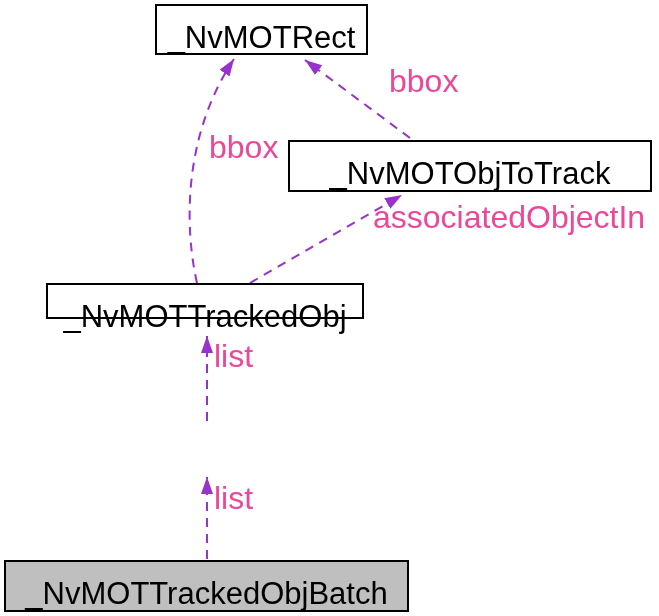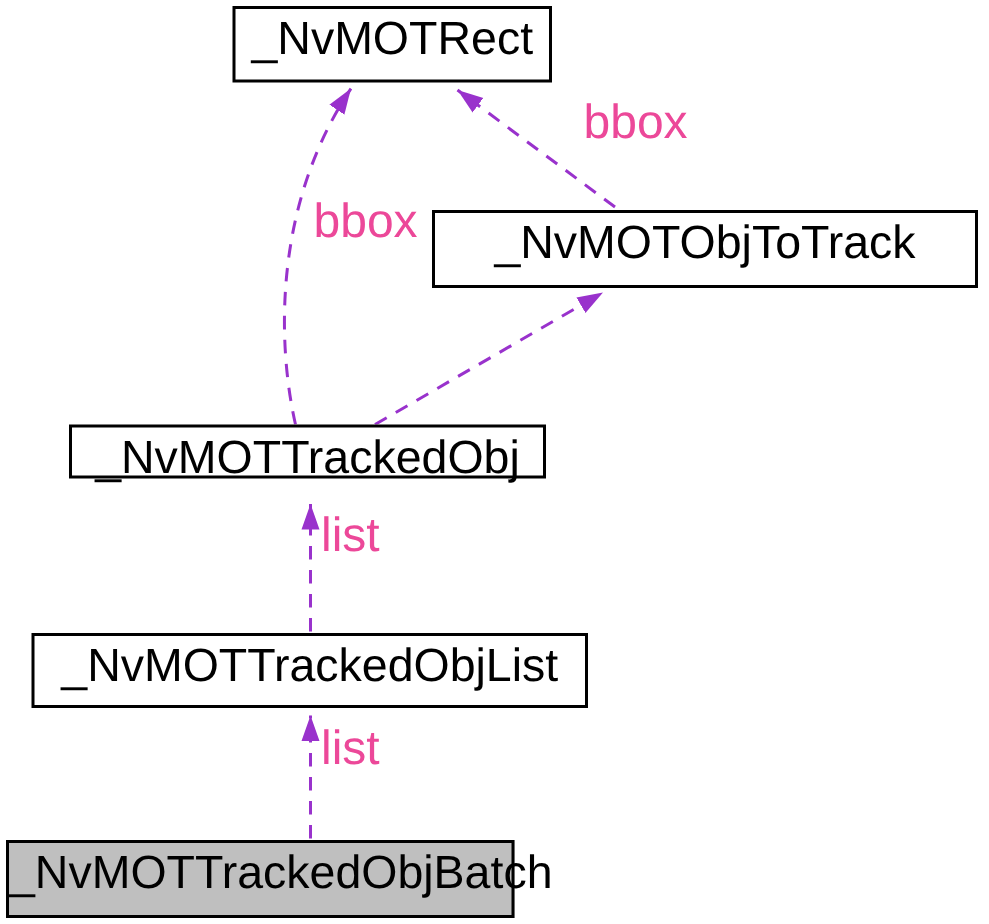--- a/index.html
+++ b/index.html
@@ -17,21 +17,21 @@
   .node{
     position:absolute;
     box-sizing:border-box;
     border:2px solid #000000;
     background:#ffffff;
     color:#000000;
     font-size:31px;
     line-height:1;
     text-align:center;
     white-space:nowrap;
-    padding-top:4px;
+    padding-top:16px;
     cursor:pointer;
   }
   .node.highlighted{
     background:#bfbfbf;
     cursor:default;
   }
   .edge-label{
     position:absolute;
     color:#ec4899;
     font-size:32px;
@@ -51,19 +51,19 @@
       </defs>
       <path d="M197,283 C186,235 180,140 234,59" fill="none" stroke="#9932cc" stroke-width="2" stroke-dasharray="9,7" marker-end="url(#arrowhead)"></path>
       <path d="M410,138 L305,60" fill="none" stroke="#9932cc" stroke-width="2" stroke-dasharray="9,7" marker-end="url(#arrowhead)"></path>
       <path d="M250,283 L402,195" fill="none" stroke="#9932cc" stroke-width="2" stroke-dasharray="9,7" marker-end="url(#arrowhead)"></path>
       <path d="M207,421 L207,336" fill="none" stroke="#9932cc" stroke-width="2" stroke-dasharray="9,7" marker-end="url(#arrowhead)"></path>
       <path d="M207,559 L207,477" fill="none" stroke="#9932cc" stroke-width="2" stroke-dasharray="9,7" marker-end="url(#arrowhead)"></path>
     </svg>
     <div class="node" style="left: 155px; top: 4px; width: 213px; height: 51px;">_NvMOTRect</div>
     <div class="node" style="left: 288px; top: 140px; width: 364px; height: 52px;">_NvMOTObjToTrack</div>
     <div class="node" style="left: 46px; top: 283px; width: 318px; height: 36px;">_NvMOTTrackedObj</div>
-    <div class="node" style="left: 21px; top: 422px; width: 371px; height: 50px;">_NvMOTTrackedObjList</div>
-    <div class="node highlighted" style="left: 4px; top: 560px; width: 339px; height: 52px;">_NvMOTTrackedObjBatch</div>
+    <div class="node highlighted" style="left: 4px; top: 560px; width: 405px; height: 52px;">_NvMOTTrackedObjBatch</div>
     <div class="edge-label" style="left: 209px; top: 131px;">bbox</div>
     <div class="edge-label" style="left: 389px; top: 65px;">bbox</div>
+    <div class="edge-label" style="left: 373px; top: 201px;">associatedObjectIn</div>
     <div class="edge-label" style="left: 214px; top: 340px;">list</div>
     <div class="edge-label" style="left: 214px; top: 482px;">list</div>
   </div>
 
 </body></html>

